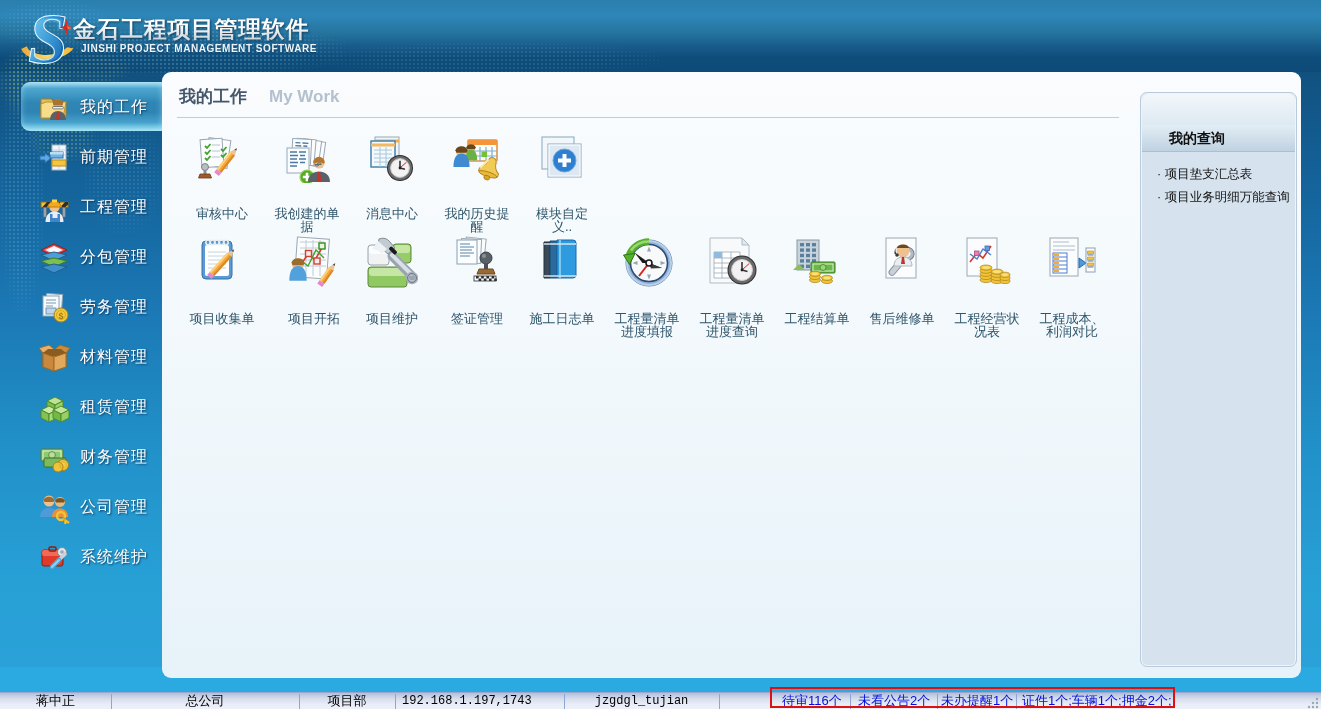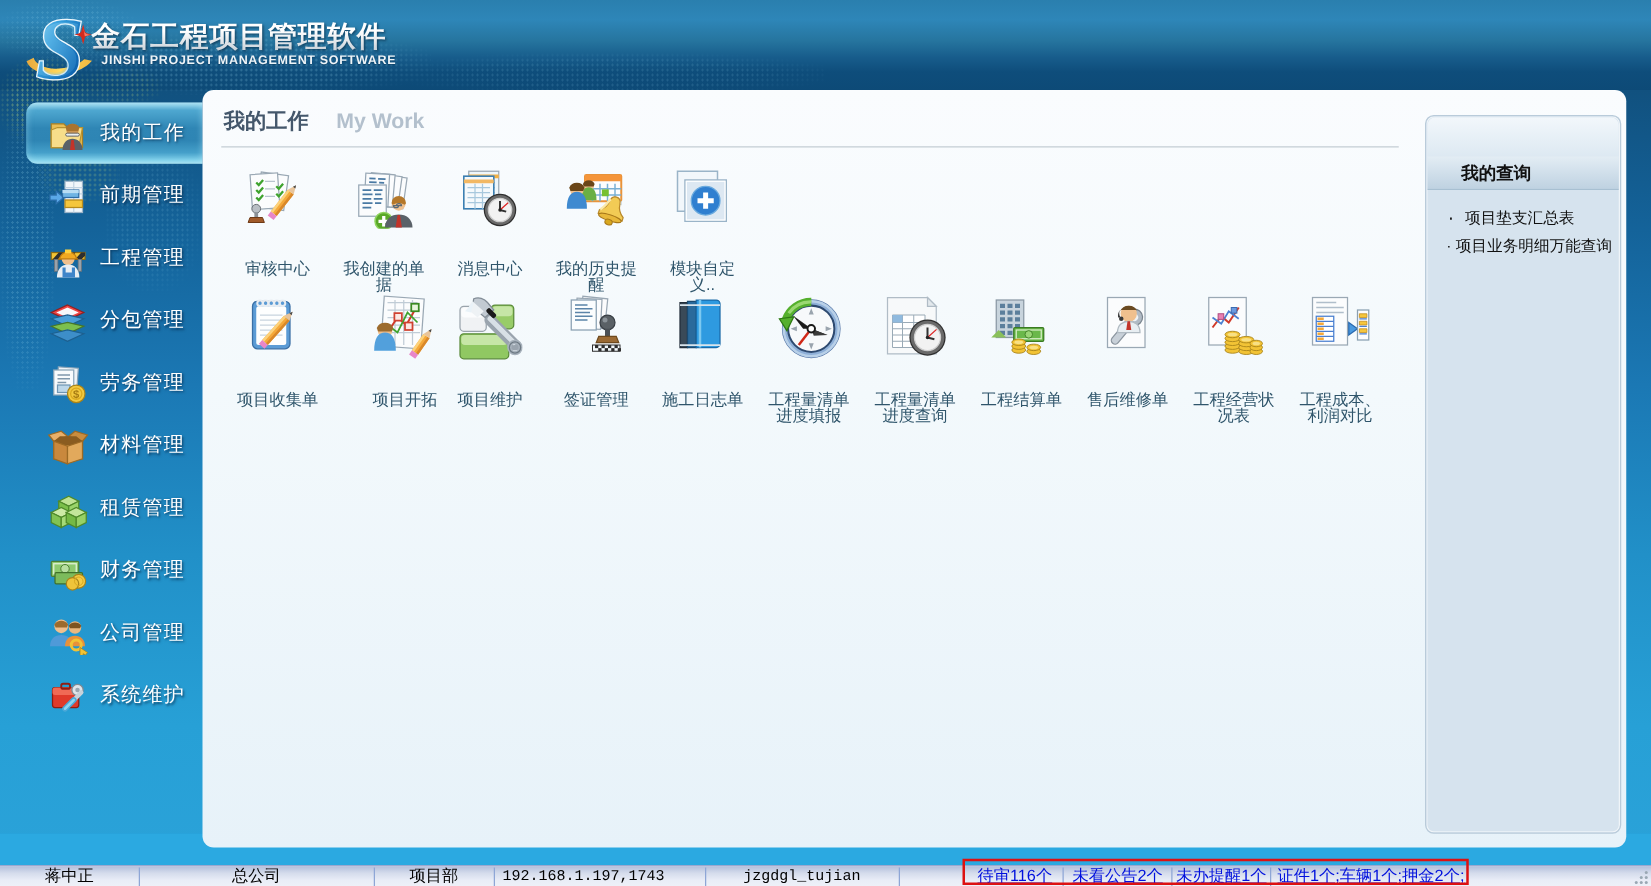--- a/index.html
+++ b/index.html
@@ -304,21 +304,21 @@
               <rect x="0" y="-3" width="26" height="6" fill="#f5a93a"></rect>
               <rect x="0" y="-3" width="26" height="2" fill="#fcd27c"></rect>
               <rect x="0" y="1" width="26" height="2" fill="#d9882a"></rect>
               <path d="M26,-3 l7,3 l-7,3 z" fill="#e8c49a"></path>
               <path d="M30.5,-1.2 l2.5,1.2 l-2.5,1.2 z" fill="#4a4a4a"></path>
               <rect x="-4" y="-3" width="4" height="6" fill="#e886c8"></rect>
             </g>
           </svg></span>
         <div class="lb">项目收集单</div>
       </div>
-      <div class="item" style="left:120px;top:164px;">
+      <div class="item" style="left:110px;top:164px;">
         <span class="ic" id="ic2_1"><svg width="52" height="52" viewBox="0 0 52 52">
             <g transform="rotate(4 24 22)">
               <rect x="8" y="2" width="32" height="40" fill="#fbfcfd" stroke="#9aa8b4" stroke-width="1"></rect>
             </g>
             <path d="M12,6 h24 M12,12 h26 M12,18 h26 M12,24 h26 M12,30 h26 M18,4 v36 M25,4 v36 M32,4 v36" stroke="#c0ccd6" stroke-width="1"></path>
 <path d="M12,30 l8,-12 l7,6 l8,-14" stroke="#d03a2a" stroke-width="1.6" fill="none"></path>
 <path d="M12,24 l8,6 l8,-16 l8,8" stroke="#3fa32e" stroke-width="1.4" fill="none"></path>
 <rect x="17.5" y="14.5" width="6" height="6" fill="#fce8e4" stroke="#d04232" stroke-width="1.4"></rect>
 <rect x="31" y="7" width="6" height="6" fill="#e8f6dc" stroke="#3a8a22" stroke-width="1.4"></rect>
 <rect x="26" y="22" width="6" height="6" fill="#fce8e4" stroke="#d04232" stroke-width="1.4"></rect>
@@ -530,21 +530,21 @@
 <rect x="40" y="12" width="9" height="24" fill="#fdfdfd" stroke="#8aa0b2" stroke-width="1"></rect>
 <path d="M41.5,15 h6 v3 h-6 z M41.5,21 h6 v3 h-6 z M41.5,27 h6 v3 h-6 z" fill="#f5c63d" stroke="#c08a1a" stroke-width=".6"></path>
 <path d="M41.5,19 h6 M41.5,25 h6 M41.5,31 h6" stroke="#4a7fd0" stroke-width="1"></path>
           </svg></span>
         <div class="lb">工程成本、<br>利润对比</div>
       </div>
     </div>
   <div id="rpanel" class="abs">
     <div id="rtop"></div>
     <div id="rhead">我的查询</div>
-    <div class="ritem" style="top:73px;font-family:Liberation Mono, monospace;">· 项目垫支汇总表</div>
+    <div class="ritem" style="top:73px;">· 项目垫支汇总表</div>
     <div class="ritem" style="top:96px;">· 项目业务明细万能查询</div>
   </div>
 </div>
 <div id="logo" class="abs"><svg width="74" height="66" viewBox="0 0 74 66">
 <defs>
 <linearGradient id="lgS" x1="0" y1="0" x2="1" y2="1">
           <stop offset="0" stop-color="#8fd8f6"></stop>
           <stop offset=".35" stop-color="#35a0de"></stop>
           <stop offset=".7" stop-color="#126cb8"></stop>
           <stop offset="1" stop-color="#094a8e"></stop>

